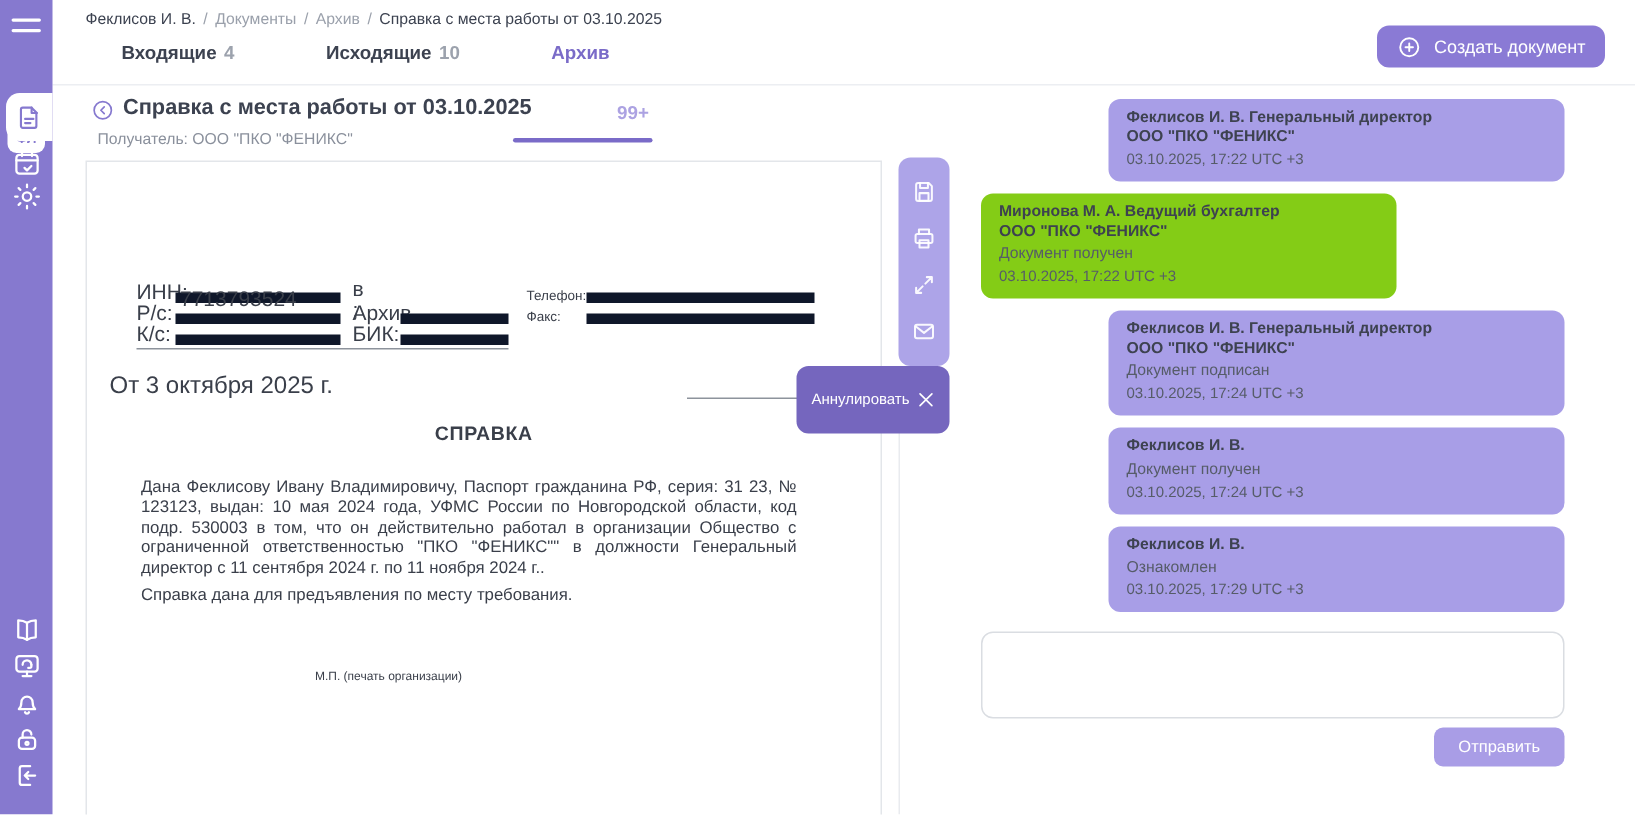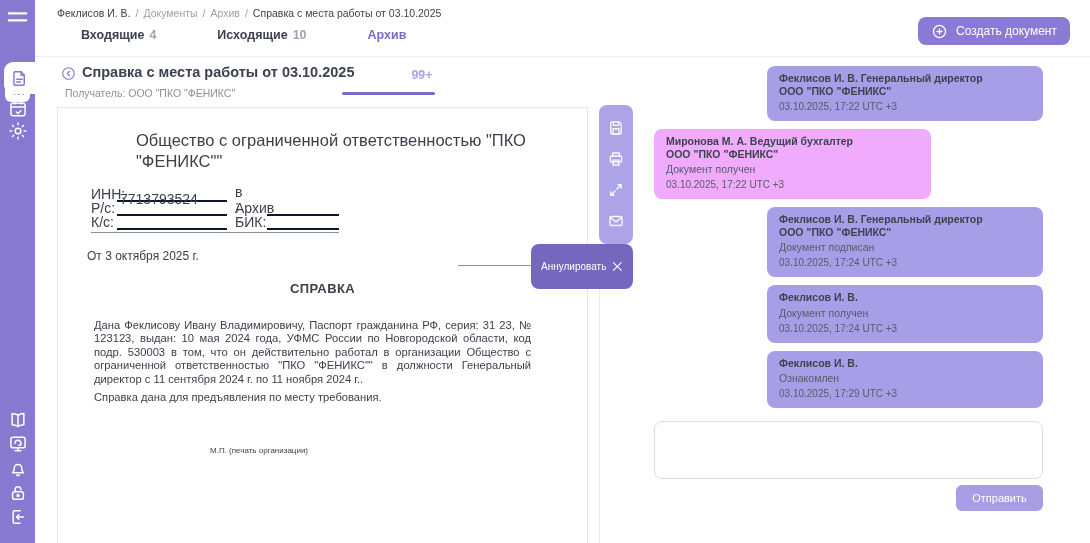--- a/index.html
+++ b/index.html
@@ -44,25 +44,25 @@
 
   
   .col-divider { position:absolute; left:599px; top:277px; height:266px; width:1px; background:#E9EBEF; z-index:0; }
   .doc { position:absolute; left:57px; top:107px; width:531px; height:440px; background:#fff;
     border:1px solid #E3E6EA; color:#3A3F4A; z-index:1; }
   .doc-org { position:absolute; left:78px; top:22px; width:402px; font-size:16.5px; line-height:1.28; }
   .doc-fields-left { position:absolute; left:33px; top:82px; width:248px; font-size:14px; }
   .doc-fields-right { position:absolute; left:293px; top:82px; width:192px; font-size:9px; }
   .frow { display:flex; align-items:flex-end; height:12px; margin-bottom:2px; }
   .flab { flex:0 0 auto; }
-  .fline { border-bottom:2px solid #0f172a; height:11px; }
+  .fline { border-bottom:7px solid #0f172a; height:11px; }
   .w-lab { width:26px; } .w-v { width:110px; padding-left:3px; } .w-mid { width:40px; padding-left:8px; }
   .w-lab2 { width:40px; } .fgrow { flex:1; }
   .doc-hr { position:absolute; left:33px; top:124px; width:248px; border-top:1.5px solid #8D939C; }
-  .doc-date { position:absolute; left:29px; top:141px; font-size:12px; }
+  .doc-date { position:absolute; left:15px; top:141px; font-size:16px; }
   .doc-date-line { position:absolute; left:400px; top:157px; width:74px; border-top:1px solid #8D939C; }
   .doc-heading { position:absolute; left:0; right:0; top:173px; text-align:center; font-weight:700;
     font-size:13px; letter-spacing:.4px; }
   .doc-body { position:absolute; left:36px; top:211px; width:437px; font-size:11.2px; line-height:13.4px;
     text-align:justify; }
   .doc-body2 { position:absolute; left:36px; top:283px; font-size:11.2px; }
   .sig-row { position:absolute; left:33px; top:315px; display:flex; }
   .sig-col { text-align:center; }
   .sig1 { width:124px; } .sig2 { width:95px; margin-left:13px; } .sig3 { width:163px; margin-left:14px; }
   .sig-value { font-size:9.5px; border-bottom:1px solid #565C66; padding-bottom:2px; height:14px; white-space:nowrap; }
@@ -75,23 +75,23 @@
     padding:8px 0; z-index:6; }
   .vtoolbar .tb-icon { width:18px; height:18px; color:rgba(255,255,255,.92); cursor:pointer; }
   .annul { position:absolute; left:531px; top:244px; width:102px; height:45px; background:#7566BE;
     border:none; border-radius:8px; display:flex; align-items:center; z-index:7; color:#fff; cursor:pointer;
     font-family:inherit; padding:0 8px 0 10px; }
   .annul-label { flex:1; text-align:center; font-size:10px; color:#fff; }
   .annul-x { width:17px; height:17px; margin-left:4px; }
 
   
   .history { position:absolute; left:654px; top:66px; width:389px; z-index:1; }
-  .msg { border-radius:8px; padding:6px 12px 8px; margin-bottom:8px; width:276px; }
+  .msg { border-radius:8px; padding:6px 12px 8px; margin-bottom:8px; width:304px; }
   .msg.right { margin-left:auto; background:#A89EE7; }
-  .msg.left  { margin-right:auto; background:#f0abfc; width:277px; }
+  .msg.left  { margin-right:auto; background:#84cc16; width:277px; }
   .msg-name { font-size:10.5px; font-weight:700; color:#3D4250; line-height:12.5px; }
   .msg-action { font-size:10.5px; color:#565C68; margin-top:3px; line-height:12px; }
   .msg-time { font-size:10px; color:#565C68; margin-top:4px; line-height:12px; }
   .composer-input { display:block; width:389px; height:58px; margin-top:13px; border:1px solid #DADDE2;
     border-radius:8px; resize:none; outline:none; font-family:inherit; font-size:11px; padding:8px; }
   .send-btn { display:block; margin:6px 0 0 auto; width:87px; height:26px; background:#A99DE6; border:none;
     border-radius:6px; color:#fff; font-size:11px; cursor:pointer; font-family:inherit; }
 </style>
 </head>
 <body>
@@ -197,21 +197,20 @@
   <svg viewBox="0 0 24 24" fill="none" stroke="currentColor" stroke-width="1.8" stroke-linecap="round" stroke-linejoin="round">
     <circle cx="12" cy="12" r="9.2"></circle>
       <path d="m13.6 8.4-3.6 3.6 3.6 3.6"></path>
     </svg>
 </span>
 <h1 class="page-title">Справка с места работы от 03.10.2025</h1>
 <div class="recipient">Получатель: ООО "ПКО "ФЕНИКС"</div>
 
 <div class="col-divider"></div>
 <div class="doc">
-  <div class="doc-org">Общество с ограниченной ответственностью "ПКО "ФЕНИКС""</div>
 
   <div class="doc-fields-left">
     <div class="frow">
       <span class="flab w-lab">ИНН:</span>
       <span class="fline w-v">7713793524</span>
     </div>
     <div class="frow">
       <span class="flab w-lab">Р/с:</span>
       <span class="fline" style="width:110px"></span>
       <span class="flab w-mid">в Архив</span>
@@ -219,20 +218,30 @@
     </div>
     <div class="frow">
       <span class="flab w-lab">К/с:</span>
       <span class="fline" style="width:110px"></span>
       <span class="flab w-mid">; БИК:</span>
       <span class="fline fgrow"></span>
     </div>
   </div>
   <div class="doc-hr"></div>
 
+  <div class="doc-fields-right">
+    <div class="frow">
+      <span class="flab w-lab2">Телефон:</span>
+      <span class="fline fgrow"></span>
+    </div>
+    <div class="frow">
+      <span class="flab w-lab2">Факс:</span>
+      <span class="fline fgrow"></span>
+    </div>
+  </div>
 
   <div class="doc-date">От 3 октября 2025 г.</div>
   <div class="doc-date-line"></div>
 
   <div class="doc-heading">СПРАВКА</div>
   <p class="doc-body">Дана Феклисову Ивану Владимировичу, Паспорт гражданина РФ, серия: 31 23, № 123123, выдан: 10 мая 2024 года, УФМС России по Новгородской области, код подр. 530003 в том, что он действительно работал в организации Общество с ограниченной ответственностью "ПКО "ФЕНИКС"" в должности Генеральный директор с 11 сентября 2024 г. по 11 ноября 2024 г..</p>
   <p class="doc-body2">Справка дана для предъявления по месту требования.</p>
 
   <div class="doc-stamp">М.П. (печать организации)</div>
 </div>

